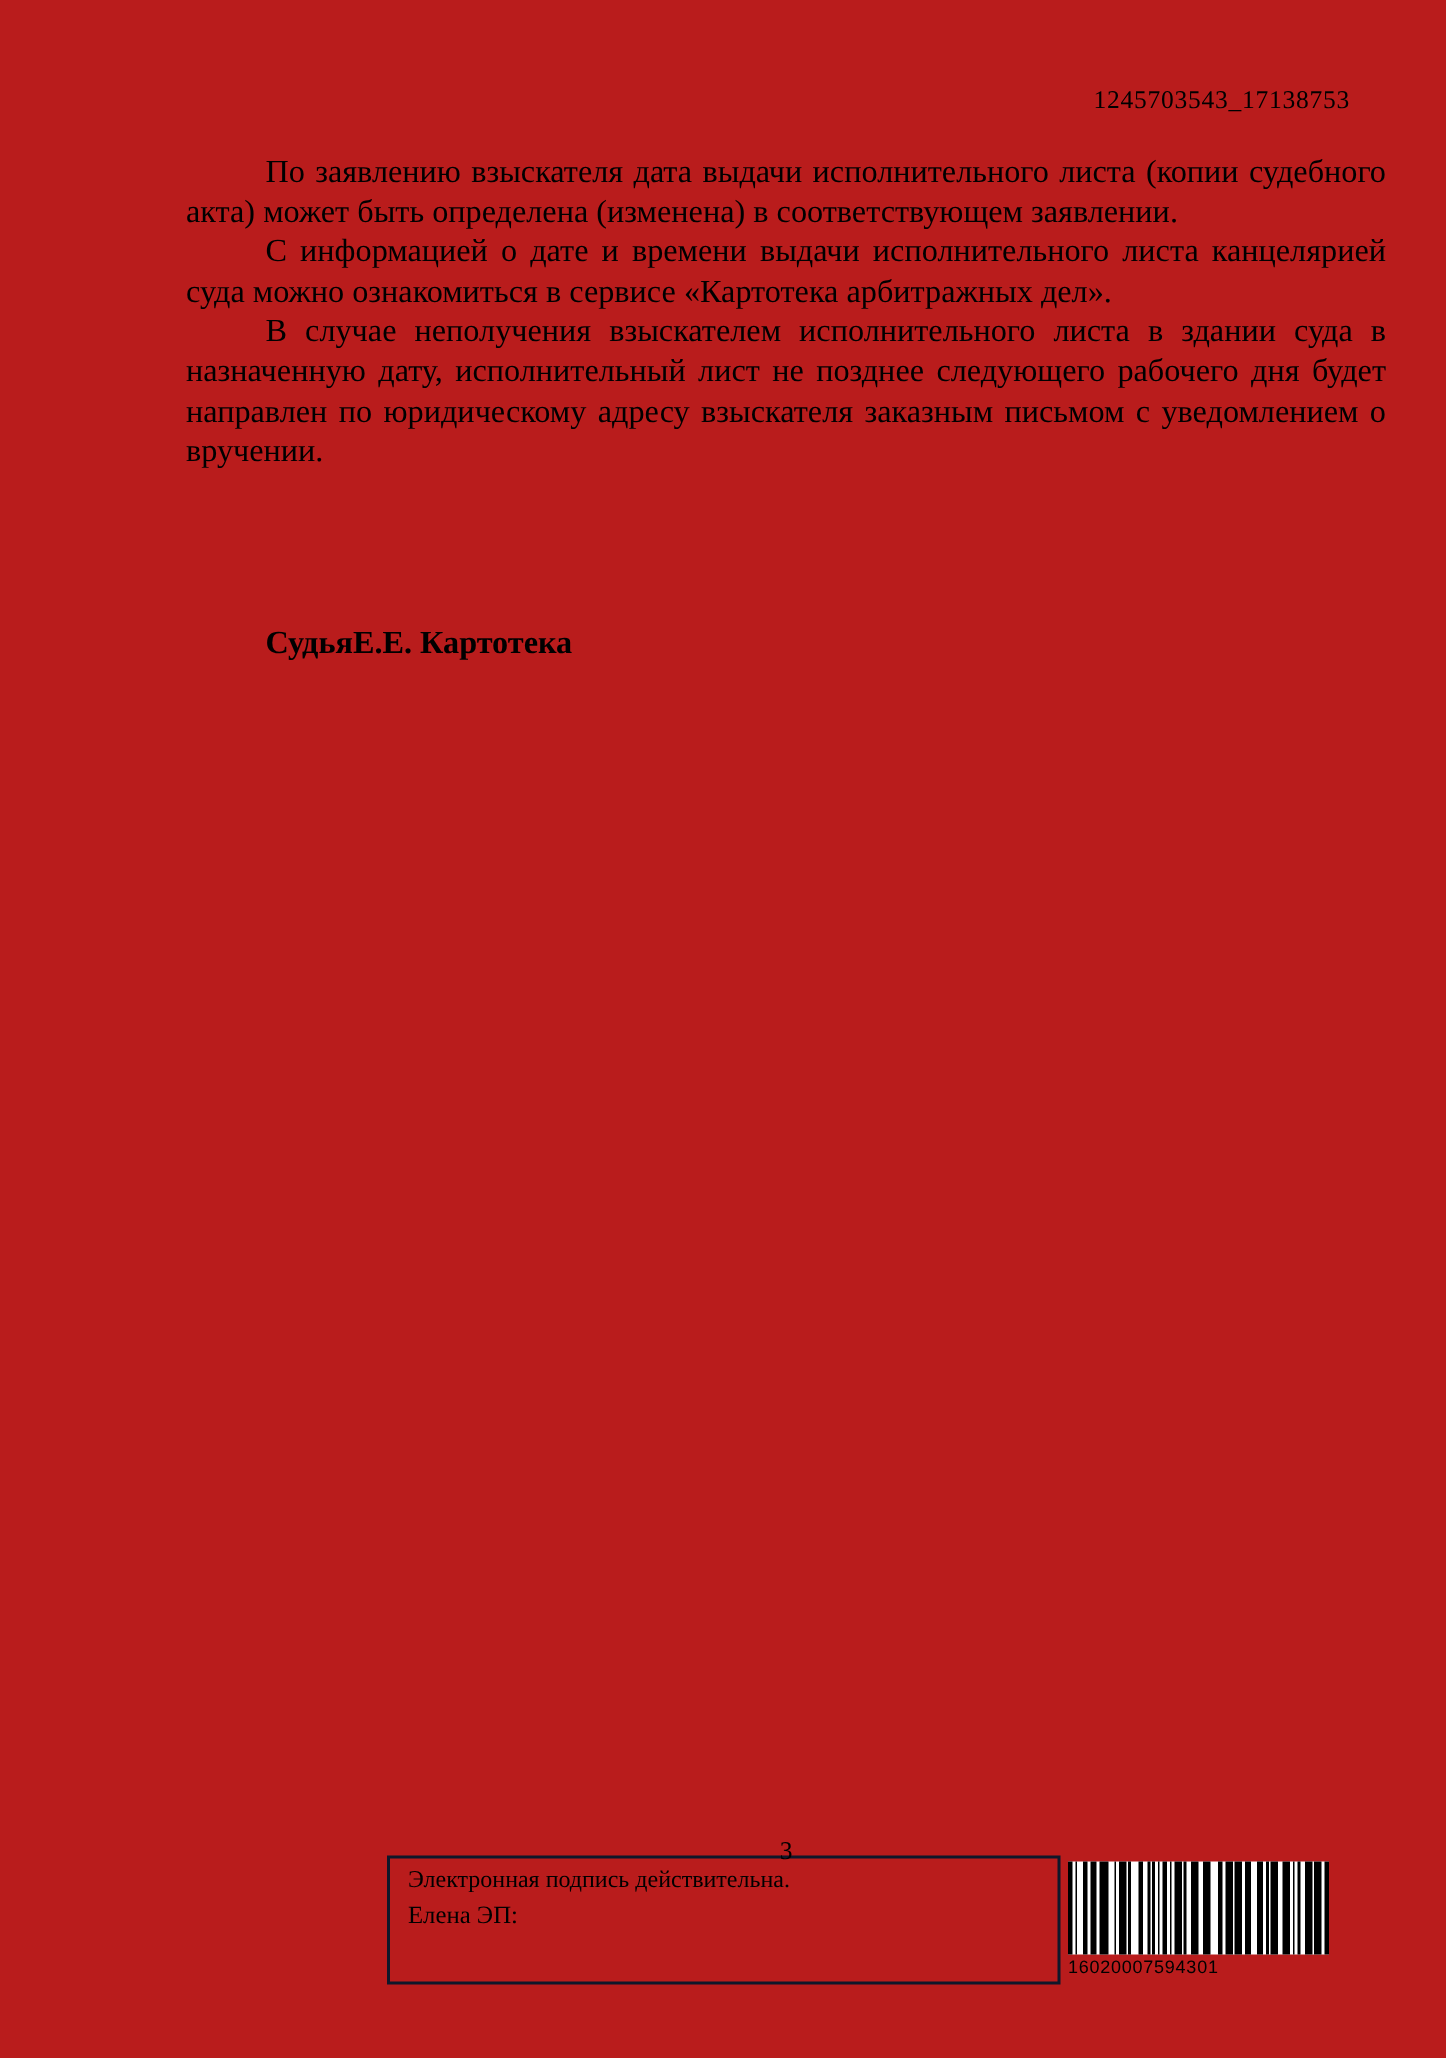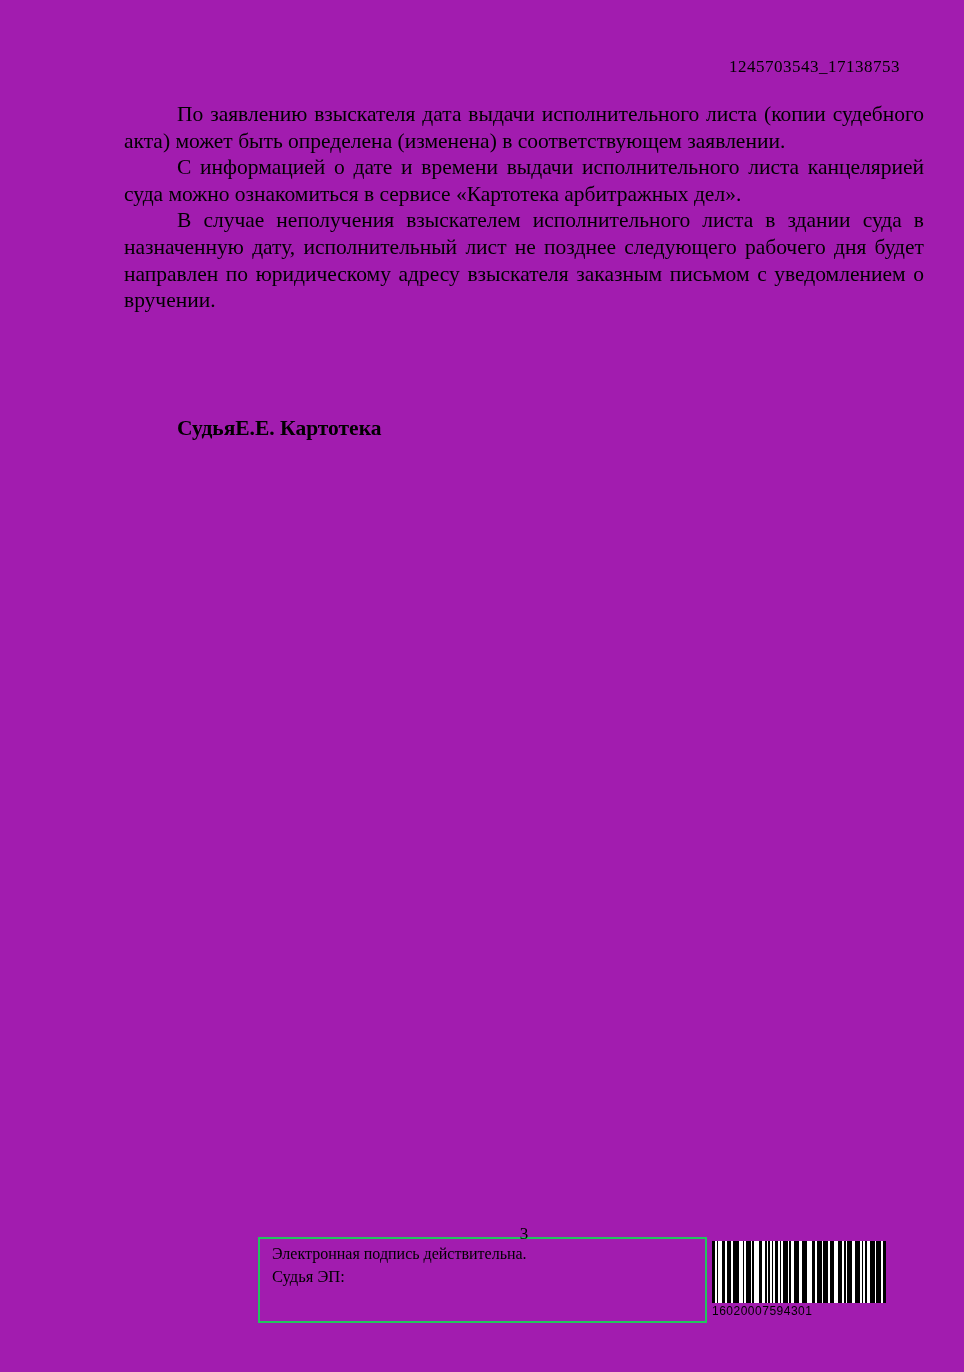--- a/index.html
+++ b/index.html
@@ -7,21 +7,21 @@
   body {
     width: 964px; height: 1372px;
     font-family: "Liberation Serif", serif;
     color: #000000;
     position: relative;
     overflow: hidden;
   }
   .page {
     position: absolute; left: 0; top: 0;
     width: 964px; height: 1372px;
-    background: #a21caf;
+    background: #b91c1c;
   }
   .doc-number {
     position: absolute;
     top: 57px; right: 64px;
     font-size: 17px;
     letter-spacing: 0.5px;
     white-space: nowrap;
   }
   .content {
     position: absolute;
@@ -48,21 +48,21 @@
     left: 124px; top: 1224px;
     width: 800px;
     text-align: center;
     font-size: 17px;
     z-index: 3;
   }
   .stamp-box {
     position: absolute;
     left: 258px; top: 1237px;
     width: 449px; height: 86px;
-    border: 2px solid #22c55e;
+    border: 2px solid #0f172a;
     background: transparent;
     z-index: 2;
     padding: 5px 0 0 12px;
   }
   .stamp-line1 {
     font-size: 16px;
     line-height: 20px;
     margin-bottom: 4px;
     white-space: nowrap;
   }
@@ -120,21 +120,21 @@
   <div class="sign-row">
     <span class="sign-role">Судья</span>
     <span class="sign-name">Е.Е. Картотека</span>
   </div>
 
   <div class="page-num">3</div>
 
   <div class="stamp-box">
     <div class="stamp-line1">Электронная подпись действительна.</div>
     <div class="stamp-row">
-      <div class="stamp-label">Судья ЭП:</div>
+      <div class="stamp-label">Елена ЭП:</div>
     </div>
   </div>
 
   <div class="barcode">
     <div class="barcode-bars">
         <div class="bar" style="left:0.00px;width:3.22px"></div>
         <div class="bar" style="left:4.83px;width:1.61px"></div>
         <div class="bar" style="left:9.67px;width:3.22px"></div>
         <div class="bar" style="left:14.50px;width:4.83px"></div>
         <div class="bar" style="left:20.94px;width:6.44px"></div>

